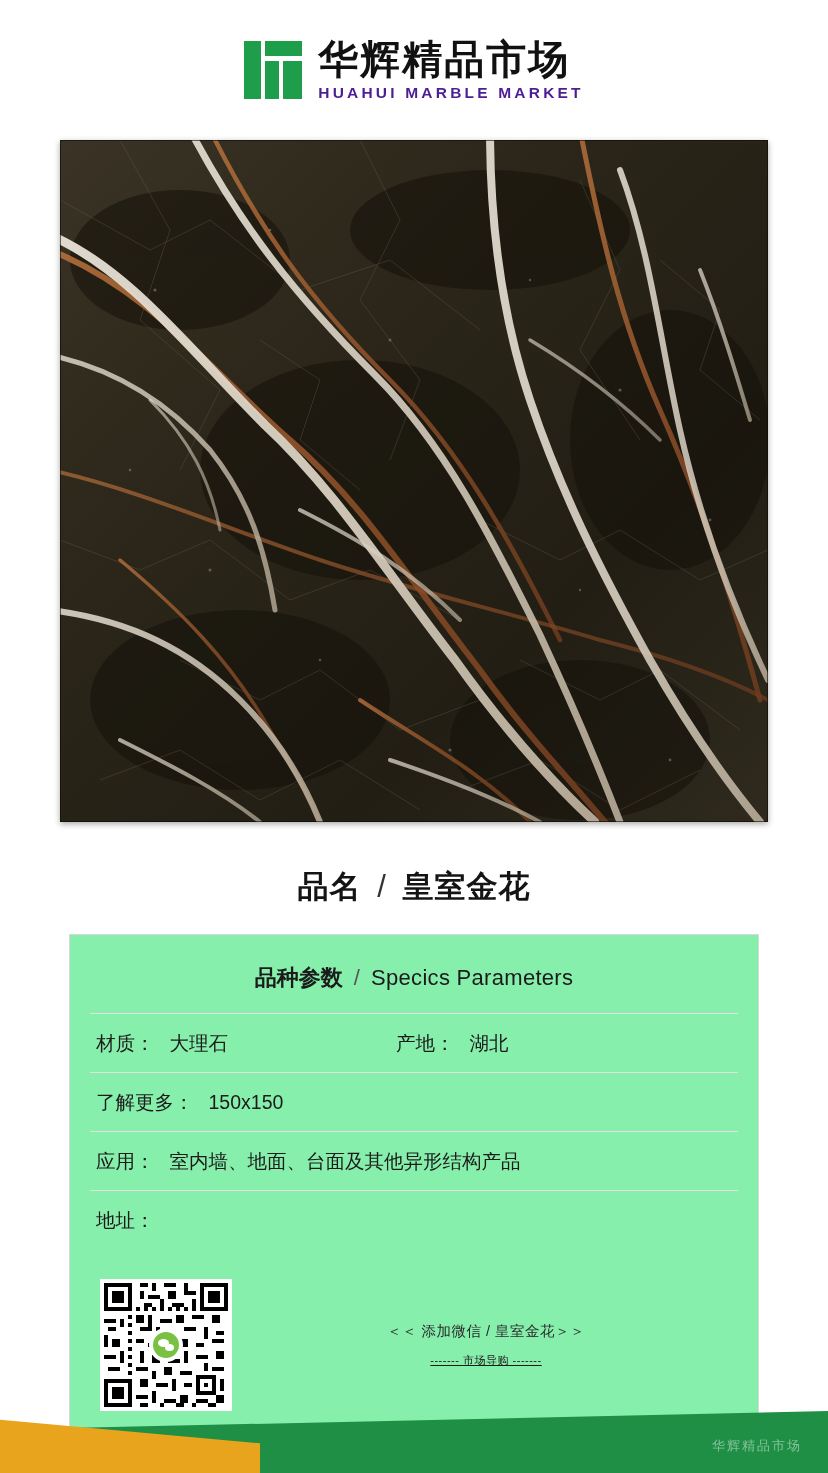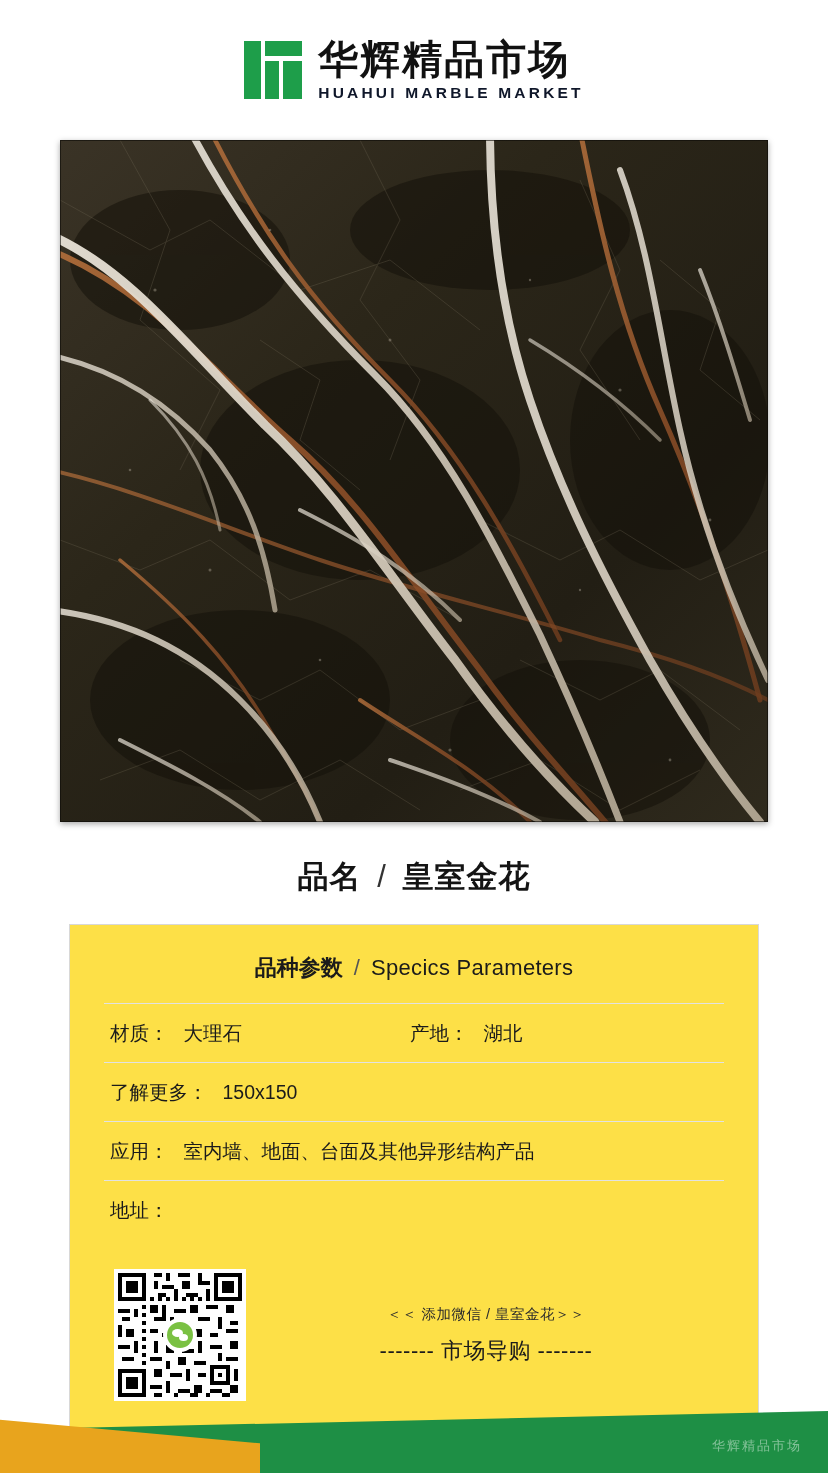--- a/index.html
+++ b/index.html
@@ -70,21 +70,21 @@
     font-size: 40px;
     font-weight: bold;
     letter-spacing: 2px;
     color: #111;
     line-height: 1.05;
   }
   .logo-en {
     font-size: 15.5px;
     font-weight: bold;
     letter-spacing: 3.2px;
-    color: #0f172a;
+    color: #4c1d95;
     margin-top: 4px;
   }
 
   
   .slab-wrap {
     margin: 0 auto;
     width: 708px;
     height: 682px;
     position: relative;
   }
@@ -96,37 +96,37 @@
     box-shadow: 0 2px 6px rgba(0,0,0,0.35);
   }
   .slab svg { display: block; }
 
   
   .product-name {
     text-align: center;
     font-size: 31px;
     font-weight: bold;
     color: #141414;
-    margin-top: 34px;
+    margin-top: 44px;
     letter-spacing: 1px;
   }
   .product-name .slash {
     font-weight: normal;
     color: #333;
     padding: 0 6px;
   }
 
   
   .card {
     margin: 26px auto 0;
     width: 690px;
     box-sizing: border-box;
     border: 1px solid #d8d8d8;
-    background: #fde047;
-    padding: 28px 34px 34px;
+    background: #86efac;
+    padding: 28px 20px 34px;
   }
   .card-title {
     text-align: center;
     font-size: 22px;
     color: #1b1b1b;
     margin-bottom: 20px;
   }
   .card-title .cn { font-weight: bold; }
   .card-title .sep { color: #555; padding: 0 5px; font-weight: normal; }
   .card-title .en { font-weight: normal; letter-spacing: 0.3px; }
@@ -203,24 +203,25 @@
     text-align: center;
     flex: 1;
     margin-right: 40px;
   }
   .wechat-line {
     font-size: 14.5px;
     color: #2b2b2b;
     letter-spacing: 0.5px;
   }
   .guide-line {
-    font-size: 22px;
+    font-size: 11px;
     color: #1b1b1b;
     margin-top: 12px;
     letter-spacing: 0.5px;
+    text-decoration: underline;
   }
   .phone {
     font-size: 29px;
     color: #111;
     margin-top: 10px;
     letter-spacing: 1px;
   }
 
   
   .ribbon {

